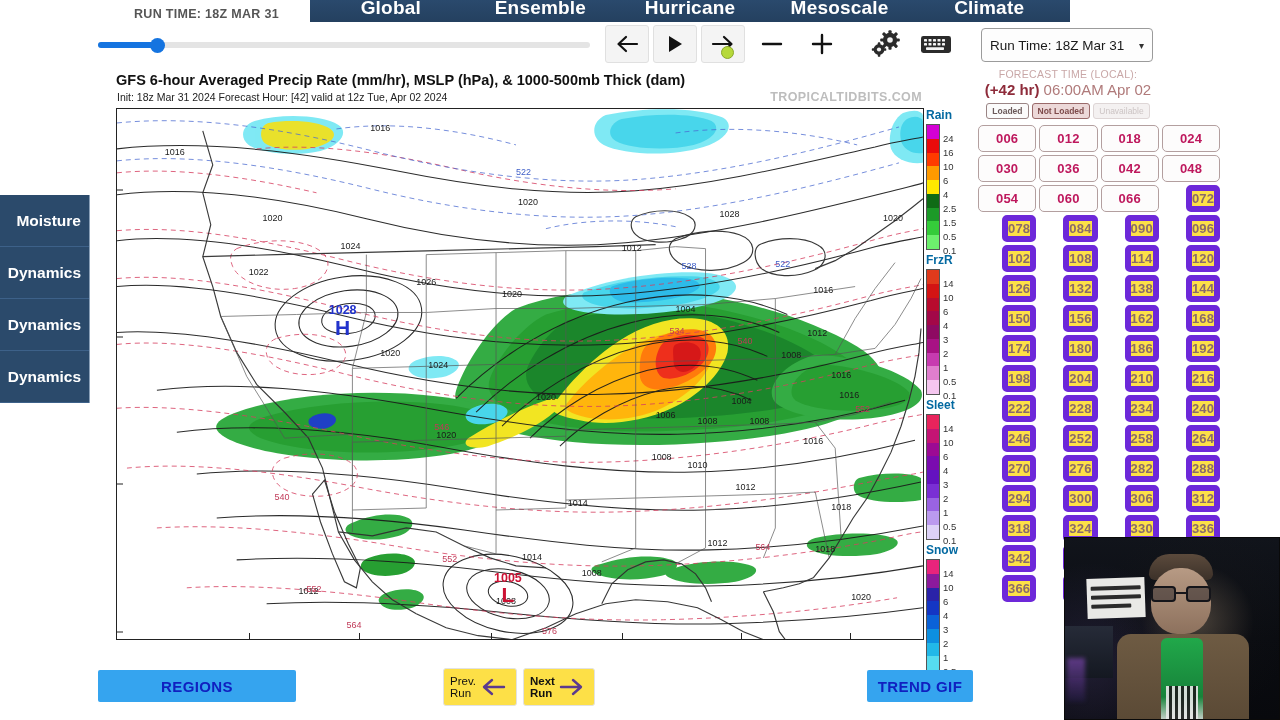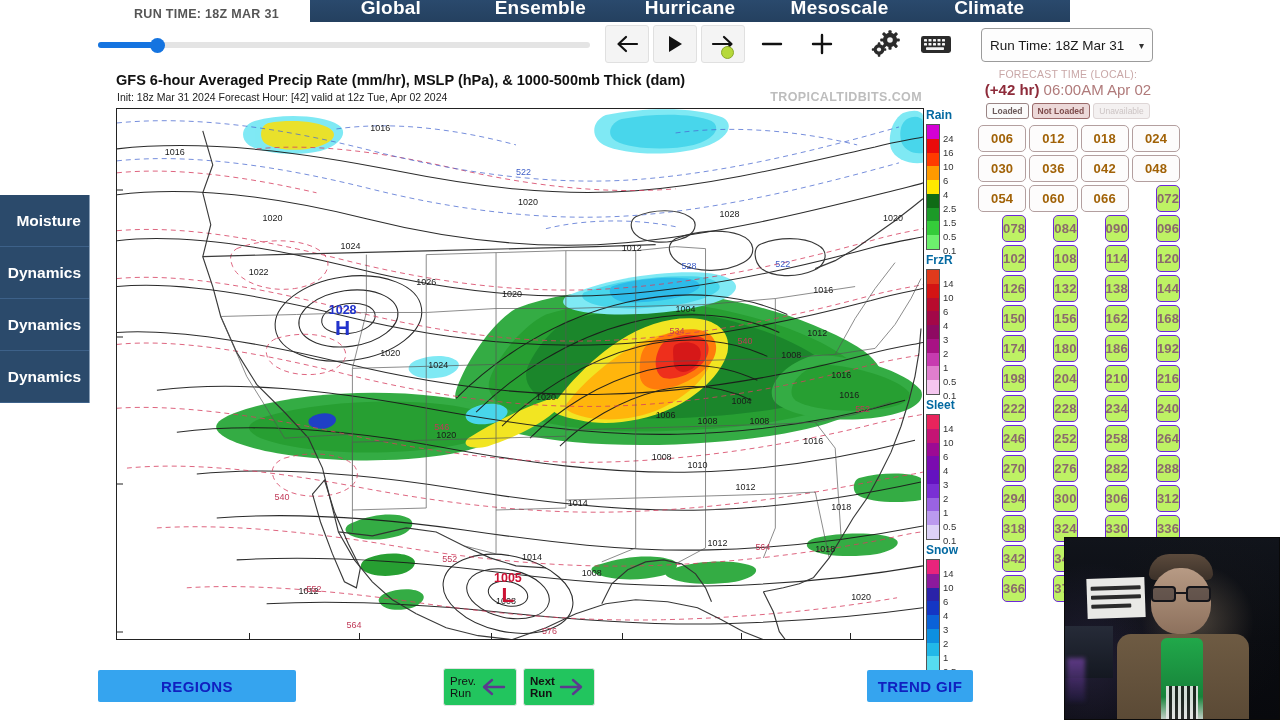--- a/index.html
+++ b/index.html
@@ -286,25 +286,25 @@
     display: flex;
     align-items: center;
     justify-content: center;
     font-size: 13px;
     font-weight: bold;
     letter-spacing: .2px;
   }
   .h-loaded {
     background: #fdfcfc;
     border: 1px solid #b39f9f;
-    color: #a16207;
+    color: #be185d;
   }
   .h-notloaded {
-    background: #bef264;
-    border: 1px solid #6d28d9;
+    background: #fde047;
+    border: 6px solid #6d28d9;
     color: #8a6b6b;
     margin-left: 24px;
   }
 
   
   .btn-blue {
     position: absolute;
     background: #35a4ef;
     color: #1020c0;
     font-weight: bold;
@@ -316,21 +316,21 @@
     letter-spacing: .4px;
   }
   .btn-regions  { left: 98px;  top: 670px; width: 198px; height: 32px; }
   .btn-fgif     { left: 726px; top: 670px; width: 133px; height: 32px; }
   .btn-tgif     { left: 867px; top: 670px; width: 106px; height: 32px; }
 
   .runnav {
     position: absolute;
     top: 668px;
     height: 38px;
-    background: #22c55e;
+    background: #fde047;
     border: 1px solid #e2e2e2;
     border-radius: 3px;
     display: flex;
     align-items: center;
     gap: 4px;
     padding: 0 6px;
   }
   .runnav .lbl {
     font-size: 11.5px;
     color: #111;

